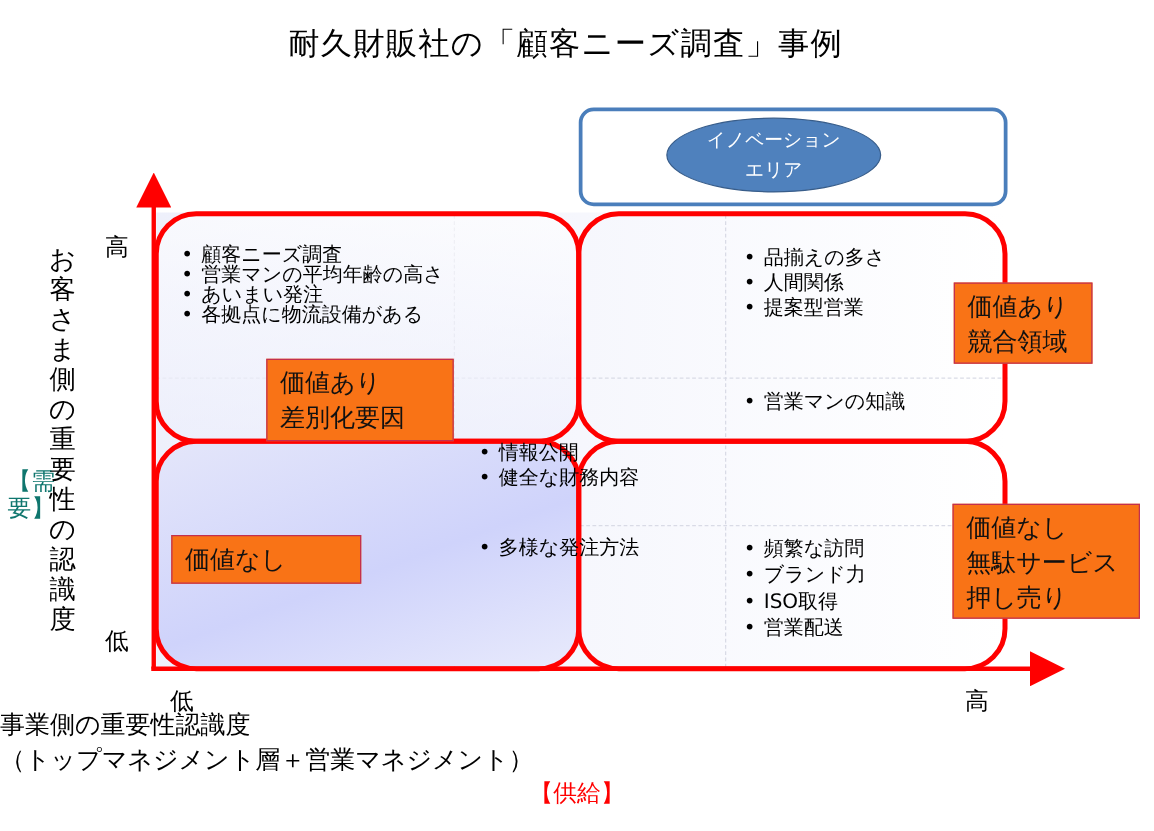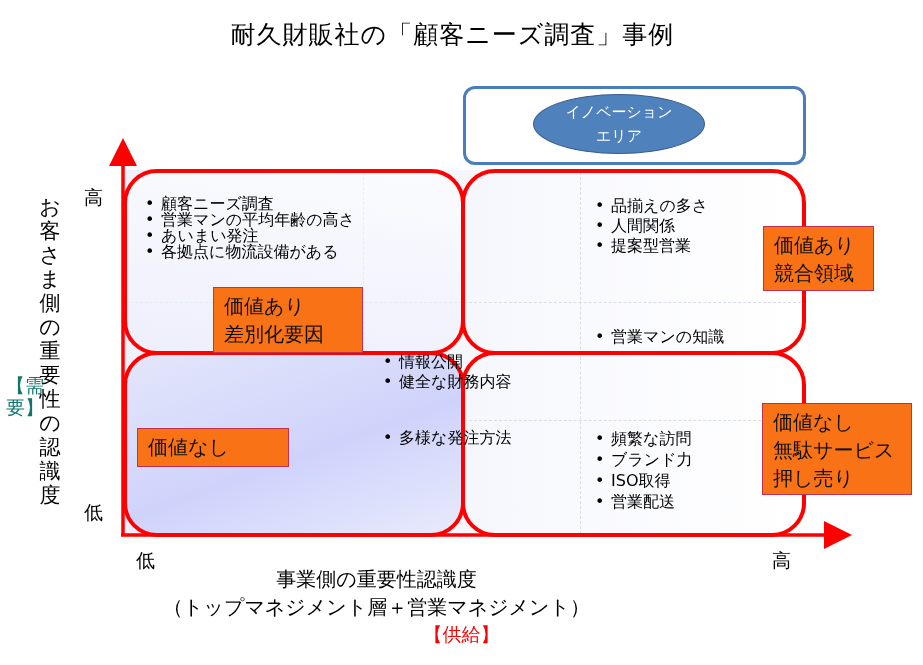--- a/index.html
+++ b/index.html
@@ -20,21 +20,21 @@
   .items li { position:relative; padding-left:16px; white-space:nowrap; }
   .items li::before { content:"•"; position:absolute; left:0; top:0; font-size:16px; }
   #innov-box { left:463px; top:86px; width:343px; height:79px; border:3px solid #4a7ebb;
                border-radius:12px; box-sizing:border-box; background:#fff; }
   #innov-ellipse { left:533px; top:94px; width:172px; height:60px; border-radius:50%;
                    background:#4f81bd; border:1.5px solid #385d8a; box-sizing:border-box;
                    color:#fff; font-size:15px; line-height:24px; text-align:center; padding-top:5px; }
   .axis-tick { font-size:19px; }
   #y-title { left:38px; top:195px; width:24px; font-size:21px; line-height:24px; text-align:center; }
   #y-demand { left:6px; top:330px; width:24px; font-size:19px; line-height:22px; text-align:center; color:#0f766e;margin-top:44px; }
-  #x-title { left:0; width:753px; top:565px; text-align:center; font-size:20px; line-height:28px; }
+  #x-title { left:0; width:753px; top:565px; font-size:20px; line-height:28px; }
   #x-supply { left:0; width:923px; top:622px; text-align:center; font-size:19px; color:#ff0000; }
   svg#axes { position:absolute; left:0; top:0; }
 </style>
 </head>
 <body>
 
 <div id="title" class="abs">耐久財販社の「顧客ニーズ調査」事例</div>
 
 <div id="plot-bg" class="abs"></div>
 <div class="abs grid-v" style="left:363px;top:172px;height:362px;"></div>
@@ -90,21 +90,21 @@
 <ul class="abs items" style="left:383px;top:308px;margin-top:44px;">
   <li>情報公開</li>
   <li>健全な財務内容</li>
 </ul>
 
 <ul class="abs items" style="left:595px;top:196px;line-height:20px;">
   <li>品揃えの多さ</li>
   <li>人間関係</li>
   <li>提案型営業</li>
 </ul>
-<ul class="abs items" style="left:595px;top:327px;">
+<ul class="abs items" style="left:595px;top:311px;">
   <li>営業マンの知識</li>
 </ul>
 <div class="abs label-box" style="left:763px;top:226px;width:111px;height:65px;">
   <div>価値あり</div>
   <div>競合領域</div>
 </div>
 
 <div class="abs label-box" style="left:137px;top:428px;width:152px;height:39px;">
   <div>価値なし</div>
 </div>

